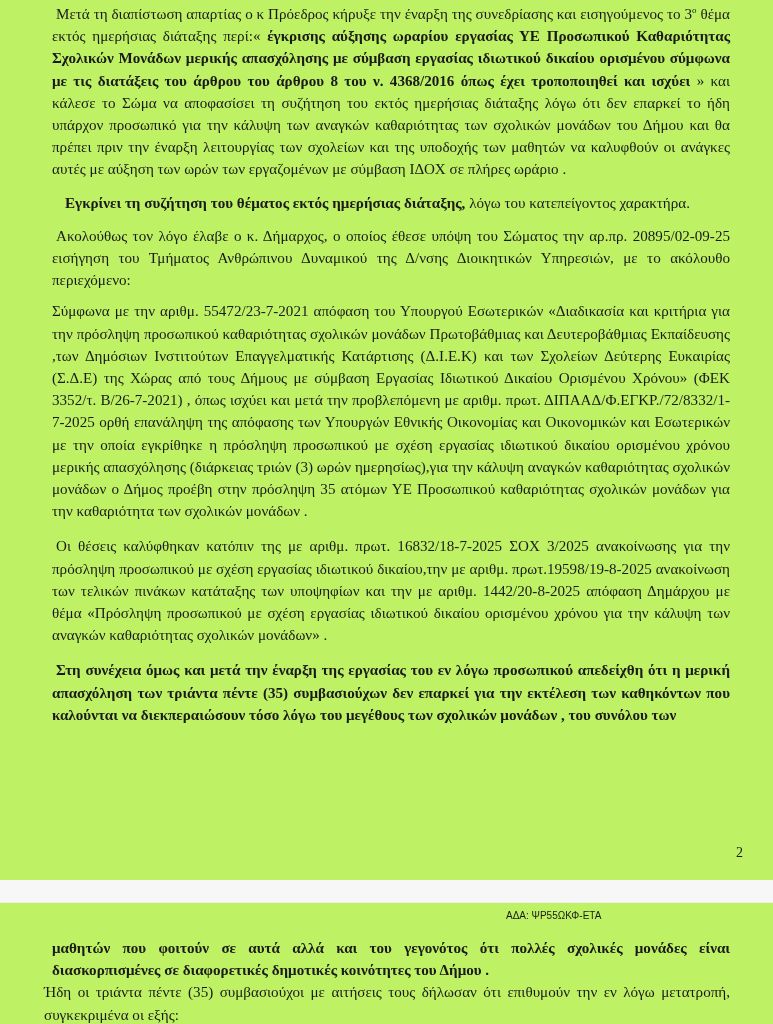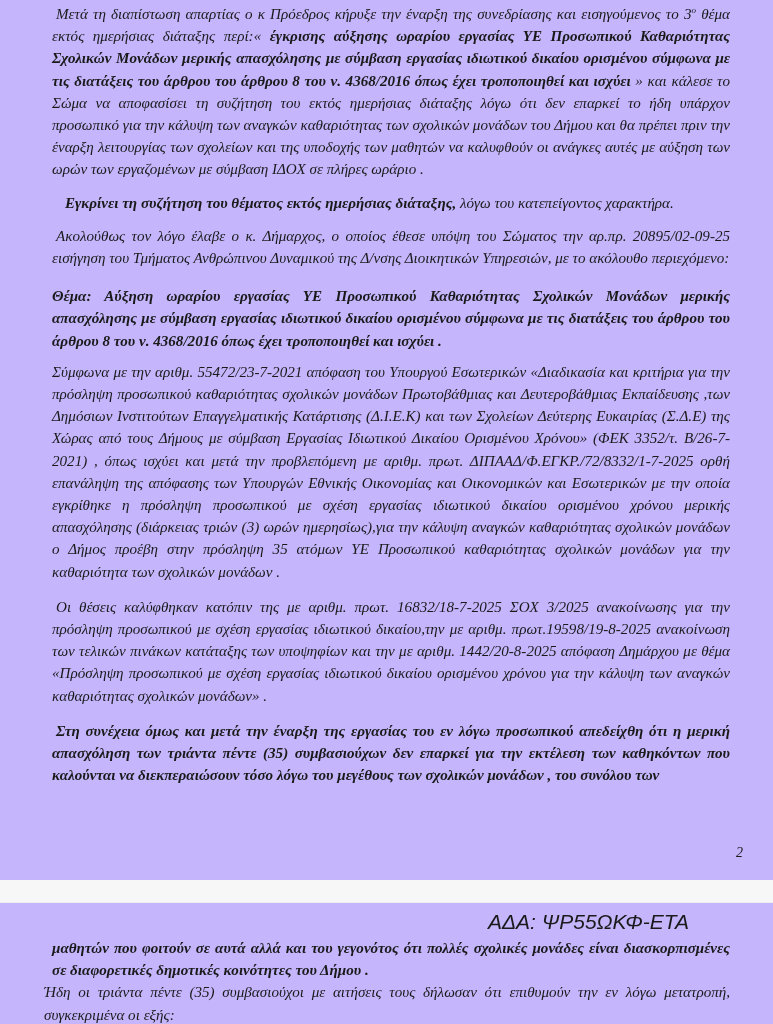--- a/index.html
+++ b/index.html
@@ -1,43 +1,42 @@
 <!DOCTYPE html>
 <html><head>
 <meta charset="utf-8">
 <style>
   html, body { margin: 0; padding: 0; background: #ffffff; }
   body { width: 773px; height: 1024px; overflow: hidden; position: relative;
          font-family: "Liberation Serif", "DejaVu Serif", serif; color: #1a1a1a; }
-  .page { position: absolute; left: 0; width: 773px; background: #c4b5fd; font-style: italic; }
+  .page { position: absolute; left: 0; width: 773px; background: #bef264; }
   .page1 { top: 0; height: 880px; }
   .gap { position: absolute; left: 0; top: 880px; width: 773px; height: 22px; background: #f7f7f7;
          border-bottom: 1px solid #eeeeee; }
   .page2 { top: 903px; height: 121px; }
   .content { position: absolute; left: 52px; width: 678px; font-size: 15.1px; line-height: 22.2px; }
   p { margin: 0; text-align: justify; }
   .b { font-weight: bold; }
   .ind { text-indent: 4px; }
   .pn { position: absolute; left: 736px; top: 845px; font-size: 14px; }
-  .ada { position: absolute; left: 488px; top: 7px; font-family: "Liberation Sans", "DejaVu Sans", sans-serif; font-size: 21px; }
+  .ada { position: absolute; left: 506px; top: 7px; font-family: "Liberation Sans", "DejaVu Sans", sans-serif; font-size: 10px; }
   sup { font-size: 9px; vertical-align: super; line-height: 0; }
 </style>
 </head>
 <body>
 
 <div class="page page1">
   <div class="content" style="top:3px;">
     <p class="ind"><span>Μετά τη διαπίστωση απαρτίας ο κ Πρόεδρος κήρυξε την έναρξη της συνεδρίασης και εισηγούμενος το 3</span><sup>ο</sup><span> θέμα εκτός  ημερήσιας διάταξης περί:« </span><span class="b">έγκρισης αύξησης ωραρίου εργασίας ΥΕ Προσωπικού Καθαριότητας Σχολικών Μονάδων μερικής απασχόλησης με σύμβαση εργασίας ιδιωτικού δικαίου ορισμένου σύμφωνα με τις διατάξεις του άρθρου του άρθρου 8 του ν. 4368/2016 όπως έχει τροποποιηθεί και ισχύει</span><span> » και κάλεσε το Σώμα να αποφασίσει τη  συζήτηση  του  εκτός ημερήσιας διάταξης  λόγω  ότι δεν επαρκεί το ήδη υπάρχον προσωπικό για την κάλυψη των αναγκών καθαριότητας των σχολικών μονάδων του Δήμου και  θα πρέπει πριν την έναρξη  λειτουργίας των σχολείων και της υποδοχής των μαθητών να καλυφθούν οι ανάγκες αυτές με  αύξηση των ωρών των εργαζομένων  με σύμβαση ΙΔΟΧ σε πλήρες ωράριο .</span></p>
 
 
     <p style="margin-top:11px; margin-left:13px;"><span class="b">Εγκρίνει τη  συζήτηση  του  θέματος εκτός ημερήσιας διάταξης,</span><span> λόγω του  κατεπείγοντος  χαρακτήρα.</span></p>
 
     <p class="ind" style="margin-top:11px;">Ακολούθως τον λόγο έλαβε  ο κ.  Δήμαρχος, ο οποίος έθεσε υπόψη  του   Σώματος την αρ.πρ. 20895/02-09-25 εισήγηση   του Τμήματος Ανθρώπινου  Δυναμικού της Δ/νσης Διοικητικών Υπηρεσιών,   με το ακόλουθο περιεχόμενο:</p>
 
-    <p class="b" style="margin-top:16px;">Θέμα: Αύξηση ωραρίου εργασίας  ΥΕ Προσωπικού Καθαριότητας  Σχολικών  Μονάδων  μερικής απασχόλησης   με σύμβαση εργασίας ιδιωτικού δικαίου ορισμένου σύμφωνα  με τις διατάξεις  του άρθρου του άρθρου 8 του ν. 4368/2016 όπως έχει τροποποιηθεί και ισχύει .</p>
 
 
     <p style="margin-top:9px;">Σύμφωνα με την αριθμ. 55472/23-7-2021 απόφαση του Υπουργού Εσωτερικών  «Διαδικασία και κριτήρια για την πρόσληψη προσωπικού καθαριότητας σχολικών μονάδων Πρωτοβάθμιας και Δευτεροβάθμιας Εκπαίδευσης ,των Δημόσιων Ινστιτούτων Επαγγελματικής Κατάρτισης (Δ.Ι.Ε.Κ) και των Σχολείων Δεύτερης Ευκαιρίας (Σ.Δ.Ε) της Χώρας από  τους Δήμους με σύμβαση Εργασίας Ιδιωτικού Δικαίου Ορισμένου Χρόνου» (ΦΕΚ 3352/τ. Β/26-7-2021) , όπως ισχύει  και μετά την προβλεπόμενη με αριθμ. πρωτ. ΔΙΠΑΑΔ/Φ.ΕΓΚΡ./72/8332/1-7-2025 ορθή επανάληψη της απόφασης των Υπουργών Εθνικής Οικονομίας και Οικονομικών και Εσωτερικών  με την οποία εγκρίθηκε η πρόσληψη προσωπικού με σχέση εργασίας ιδιωτικού δικαίου ορισμένου χρόνου   μερικής απασχόλησης (διάρκειας τριών (3) ωρών ημερησίως),για την κάλυψη αναγκών καθαριότητας σχολικών μονάδων ο Δήμος προέβη στην πρόσληψη 35 ατόμων ΥΕ Προσωπικού καθαριότητας σχολικών μονάδων   για την καθαριότητα των σχολικών μονάδων .</p>
 
     <p class="ind" style="margin-top:13px;">Οι θέσεις  καλύφθηκαν κατόπιν της με  αριθμ. πρωτ. 16832/18-7-2025 ΣΟΧ 3/2025 ανακοίνωσης  για την πρόσληψη προσωπικού  με σχέση εργασίας ιδιωτικού δικαίου,την  με αριθμ. πρωτ.19598/19-8-2025 ανακοίνωση των τελικών πινάκων  κατάταξης των υποψηφίων  και την με αριθμ. 1442/20-8-2025 απόφαση Δημάρχου  με θέμα «Πρόσληψη προσωπικού με σχέση εργασίας  ιδιωτικού δικαίου  ορισμένου χρόνου για την κάλυψη των αναγκών καθαριότητας σχολικών μονάδων»  .</p>
 
     <p class="b ind" style="margin-top:13px;">Στη συνέχεια όμως και μετά την έναρξη της εργασίας  του εν λόγω προσωπικού απεδείχθη ότι η μερική απασχόληση των τριάντα πέντε (35)   συμβασιούχων δεν επαρκεί για την εκτέλεση των καθηκόντων που καλούνται να διεκπεραιώσουν τόσο λόγω του μεγέθους των σχολικών μονάδων , του συνόλου των</p>
   </div>
   <div class="pn">2</div>
 </div>

